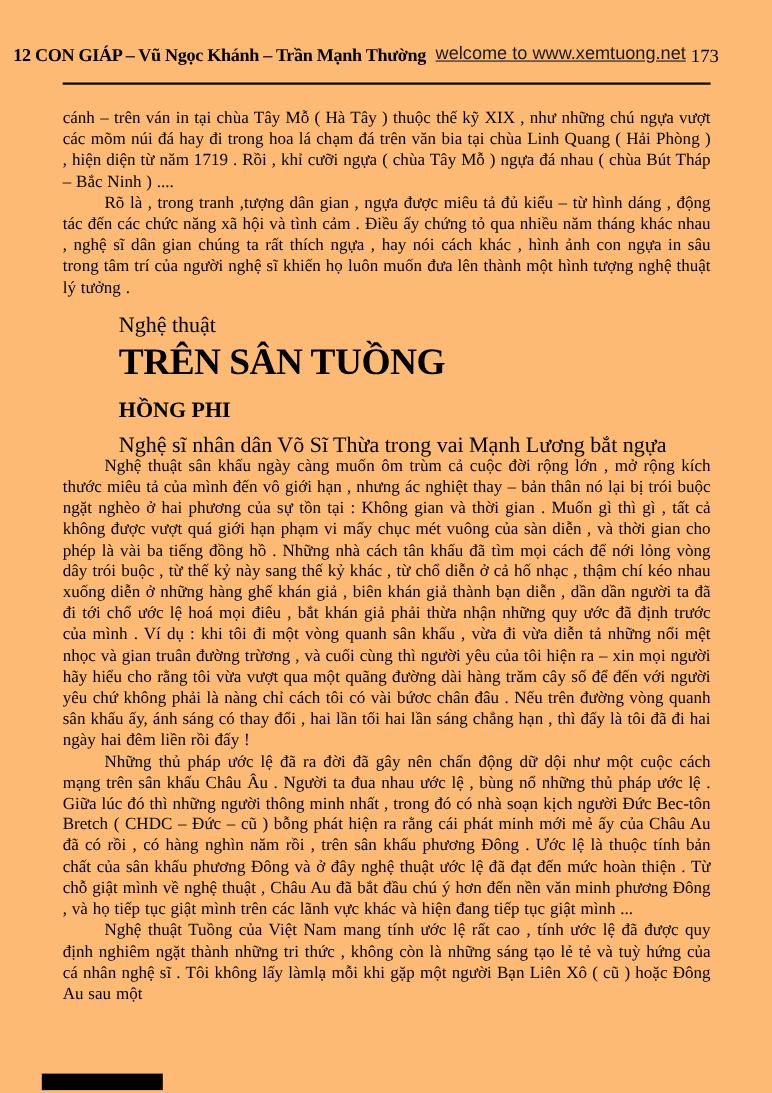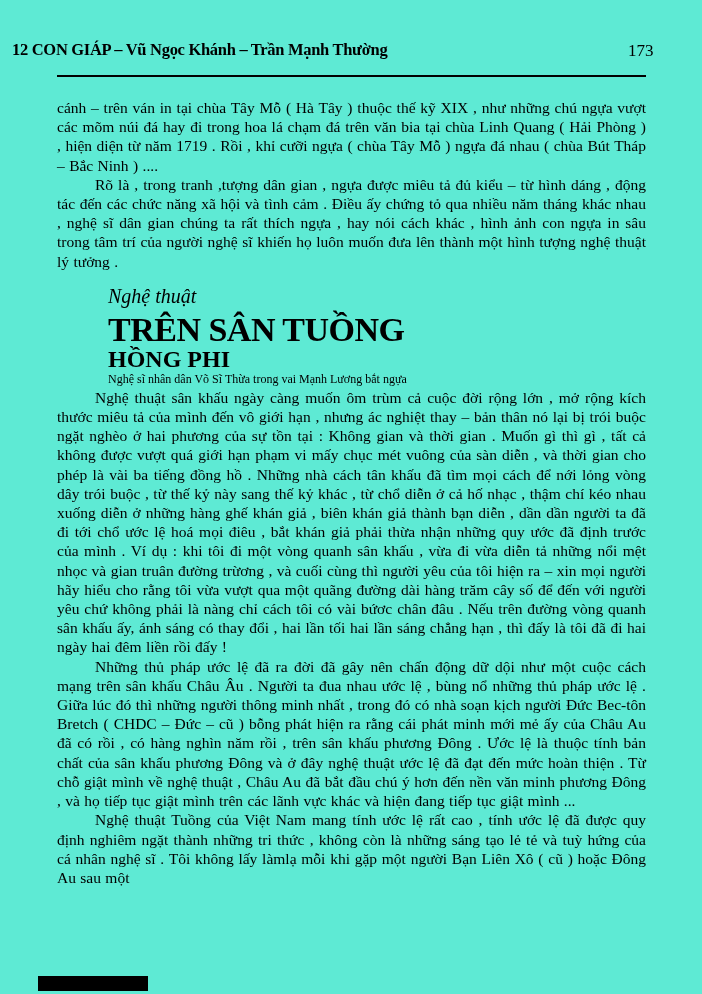--- a/index.html
+++ b/index.html
@@ -1,20 +1,20 @@
 <!DOCTYPE html>
 <html><head>
 <meta charset="utf-8">
 <style>
   html, body { margin: 0; padding: 0; background: #ffffff; }
   .page {
     position: relative;
     width: 702px;
     height: 994px;
-    background: #5eead4;
+    background: #fdba74;
     color: #000000;
     font-family: "Liberation Serif", "DejaVu Serif", serif;
     overflow: hidden;
   }
   .header-title {
     position: absolute;
     left: 12px;
     top: 40px;
     font-size: 16.5px;
     font-weight: bold;
@@ -55,59 +55,59 @@
   .content p {
     margin: 0;
     font-size: 15.5px;
     line-height: 19.2px;
     text-align: justify;
     word-spacing: 0.5px;
   }
   .content p.indent { text-indent: 38px; }
   .article-head { margin: 13px 0 0 51px; }
   .kicker {
-    font-style: italic;
     font-size: 20px;
     line-height: 25px;
   }
   .article-title {
     margin: 2px 0 0 0;
     font-size: 34px;
     line-height: 38px;
     font-weight: bold;
     letter-spacing: -0.5px;
   }
   .author {
-    font-size: 24px;
+    font-size: 20px;
     font-weight: bold;
     line-height: 19px;
-    margin-top: 1px;
+    margin-top: 15px;
   }
   .caption {
-    font-size: 12px;
+    font-size: 20px;
     line-height: 17px;
-    margin-top: 2px;
+    margin-top: 14px;
   }
   .body-resume { }
   .black-mark {
     position: absolute;
     left: 38px;
     top: 976px;
     width: 110px;
     height: 15px;
     background: #000000;
   }
 </style>
 </head>
 <body>
 
 <div class="page">
 
   <div class="header-title">12 CON GIÁP – Vũ Ngọc Khánh – Trần Mạnh Thường</div>
 
+  <a class="site-link">welcome to www.xemtuong.net</a>
 
   <span class="page-number">173</span>
 
   <div class="header-rule"></div>
 
   <div class="content">
 
     <p>cánh – trên ván in tại chùa Tây Mỗ ( Hà Tây ) thuộc thế kỹ XIX ,  như những chú ngựa vượt các mõm núi đá hay đi trong hoa lá chạm đá trên văn bia tại chùa Linh Quang ( Hải Phòng ) , hiện diện từ năm 1719 . Rồi , khỉ cưỡi ngựa ( chùa Tây Mỗ ) ngựa đá nhau ( chùa Bút Tháp – Bắc Ninh ) ....</p>
 
     <p class="indent">Rõ là , trong tranh ,tượng dân gian , ngựa được miêu tả đủ kiểu – từ hình dáng , động tác đến các chức năng xã hội và tình cảm . Điều ấy chứng tỏ qua nhiều năm tháng khác nhau , nghệ sĩ dân gian chúng ta rất thích ngựa , hay nói cách khác , hình ảnh con ngựa in sâu trong tâm trí của người nghệ sĩ khiến họ luôn muốn đưa lên thành một hình tượng nghệ thuật lý tưởng .</p>

